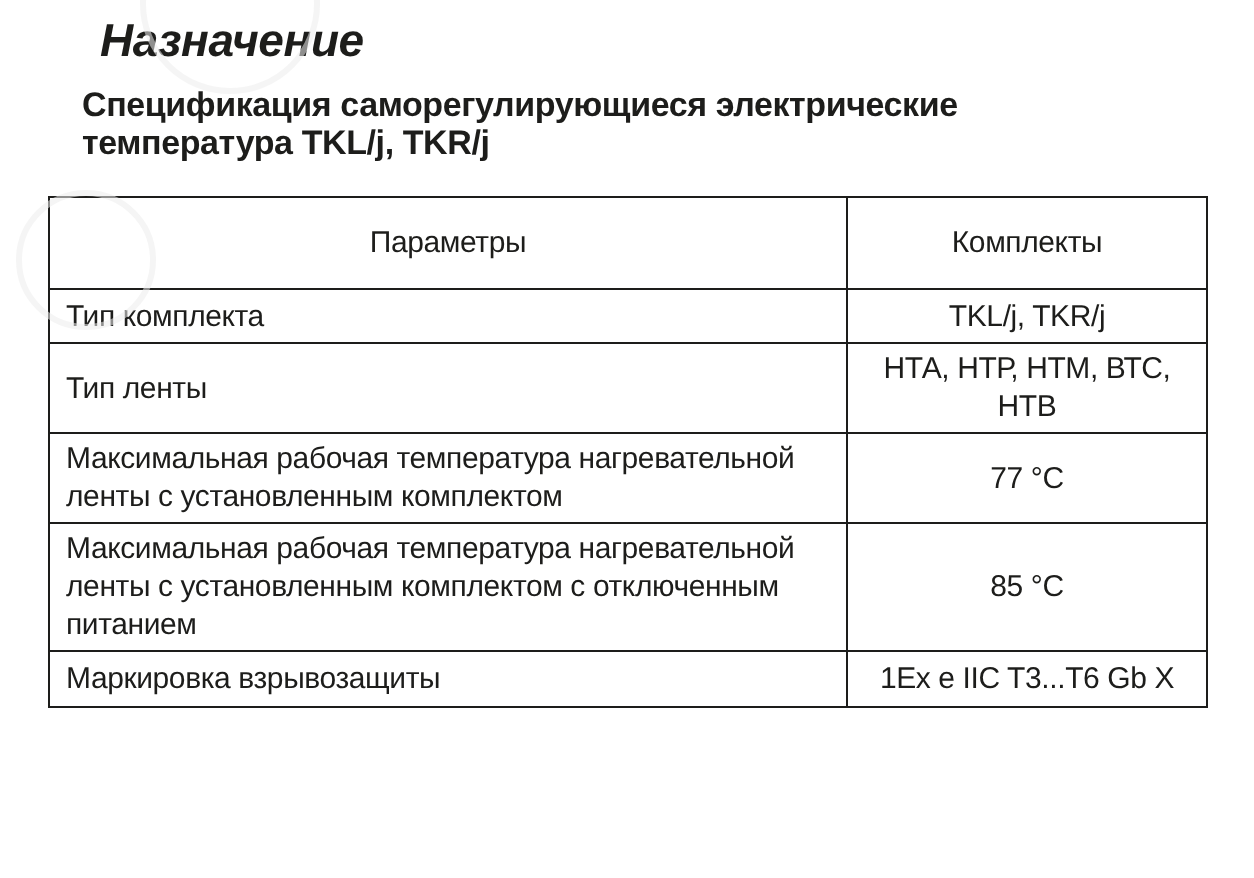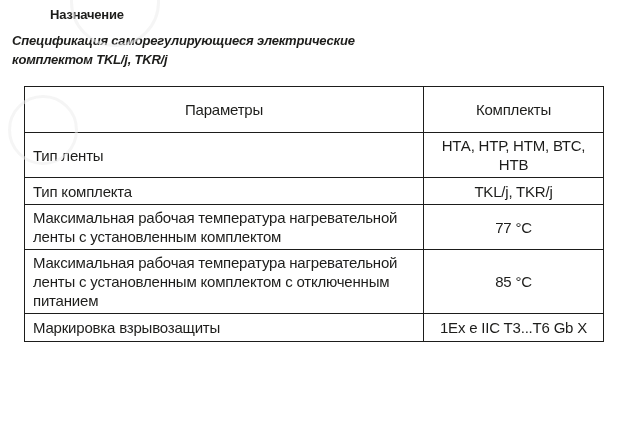--- a/index.html
+++ b/index.html
@@ -19,38 +19,38 @@
     border: 3px solid #ededed;
     border-radius: 50%;
     opacity: 0.55;
     pointer-events: none;
   }
   .wm1 { width: 90px; height: 90px; left: 70px; top: -50px; }
   .wm2 { width: 70px; height: 70px; left: 8px; top: 88px; }
 
   .section-title {
     margin: 7px 0 0 50px;
-    font-size: 13px;
+    font-size: 23px;
     font-weight: bold;
+    font-style: italic;
     letter-spacing: -0.2px;
   }
 
   .intro {
     margin: 4px 8px 0 8px;
     font-size: 16.5px;
     line-height: 22px;
     letter-spacing: -0.2px;
   }
 
   .spec-heading {
-    margin: 9px 8px 0 12px;
-    font-size: 13px;
+    margin: 9px 8px 0 41px;
+    font-size: 17px;
     line-height: 19px;
     font-weight: bold;
-    font-style: italic;
     letter-spacing: -0.2px;
   }
 
   table.spec-table {
     margin: 17px 0 0 24px;
     width: 579px;
     border-collapse: collapse;
     table-layout: fixed;
   }
   .spec-table col.c-param { width: 399px; }
@@ -78,42 +78,42 @@
 <div class="page">
 
   <div class="watermark-circle wm1"></div>
   <div class="watermark-circle wm2"></div>
 
   <h2 class="section-title">Назначение</h2>
 
 
   <div class="spec-heading">
     <div>Спецификация саморегулирующиеся электрические</div>
-    <div>комплектом TKL/j, TKR/j</div>
+    <div>температура TKL/j, TKR/j</div>
   </div>
 
   <table class="spec-table">
     <colgroup>
       <col class="c-param">
       <col class="c-value">
     </colgroup>
     <thead>
       <tr>
         <th>Параметры</th>
         <th>Комплекты</th>
       </tr>
     </thead>
     <tbody>
       <tr class="r-h1">
+        <td class="param">Тип комплекта</td>
+        <td class="value">TKL/j, TKR/j</td>
+      </tr>
+      <tr class="r-h1">
         <td class="param">Тип ленты</td>
         <td class="value">НТА, НТР, НТМ, ВТС, НТВ</td>
-      </tr>
-      <tr class="r-h1">
-        <td class="param">Тип комплекта</td>
-        <td class="value">TKL/j, TKR/j</td>
       </tr>
       <tr class="r-h2">
         <td class="param">Максимальная рабочая температура нагревательной ленты с установленным комплектом</td>
         <td class="value">77 °C</td>
       </tr>
       <tr class="r-h3">
         <td class="param">Максимальная рабочая температура нагревательной ленты с установленным комплектом с отключенным питанием</td>
         <td class="value">85 °C</td>
       </tr>
       <tr class="r-h1b">

